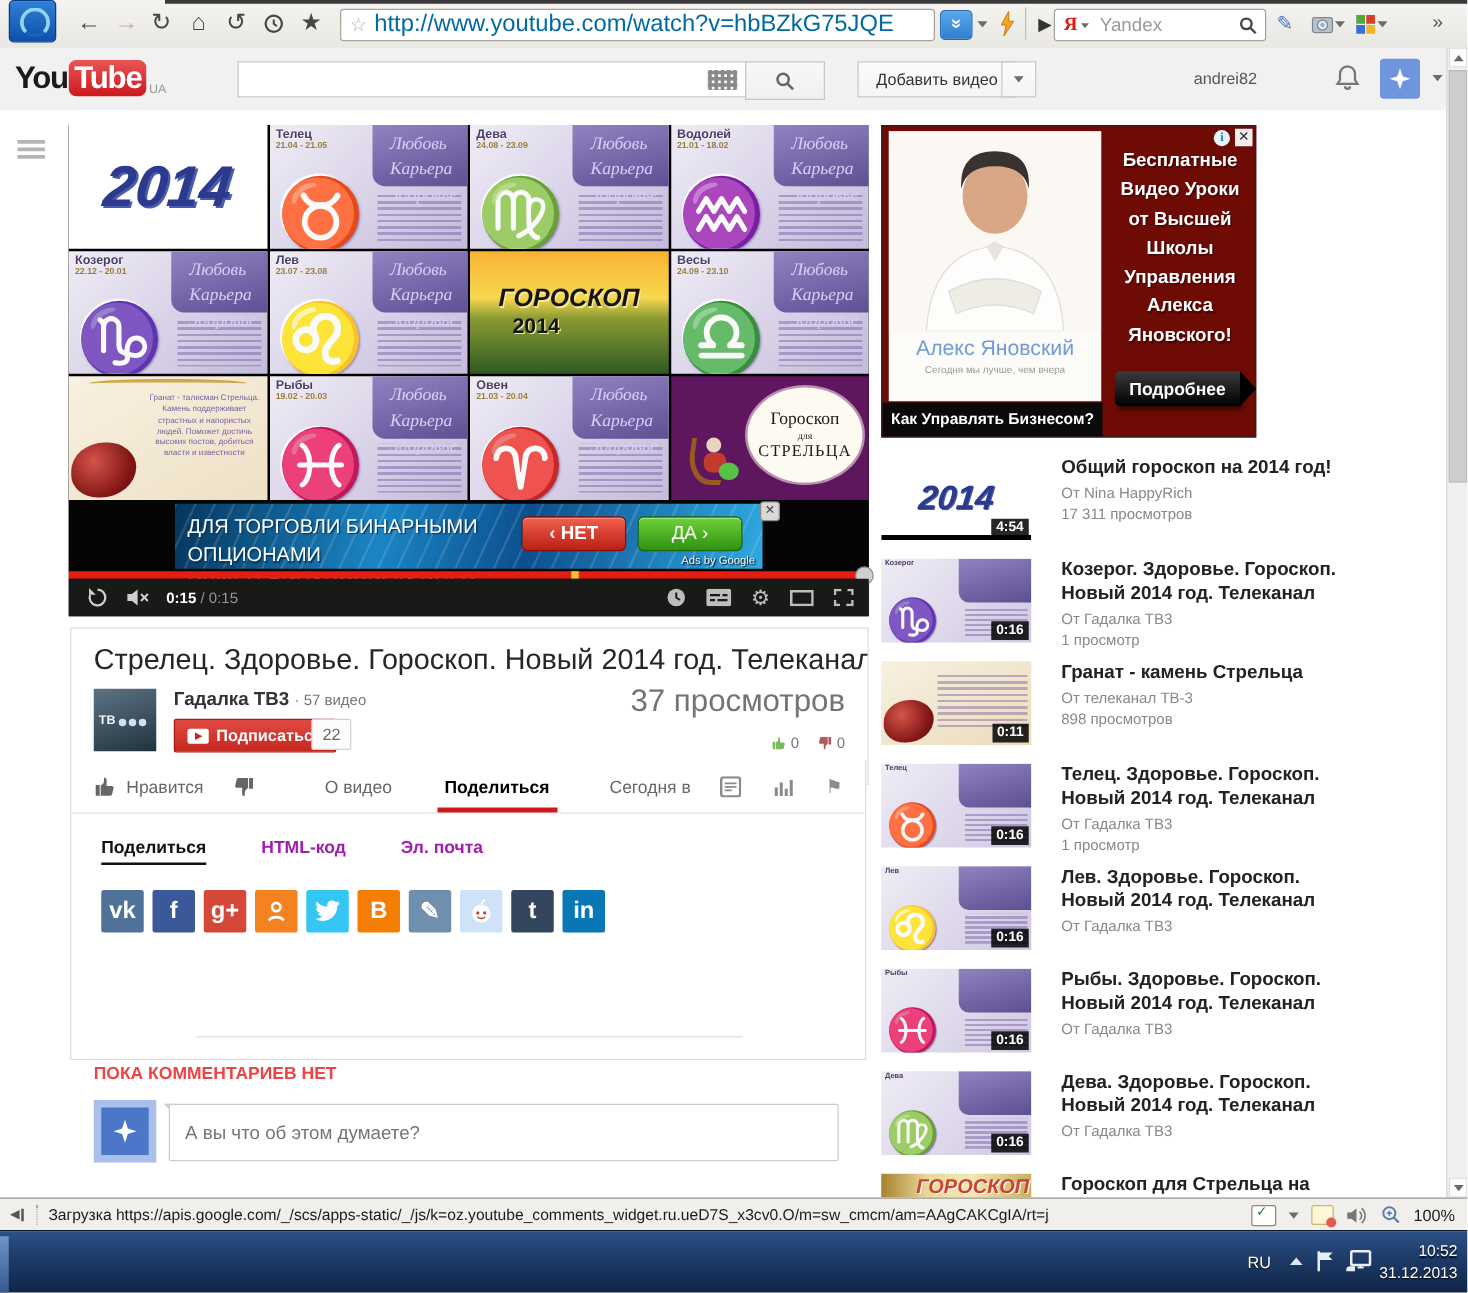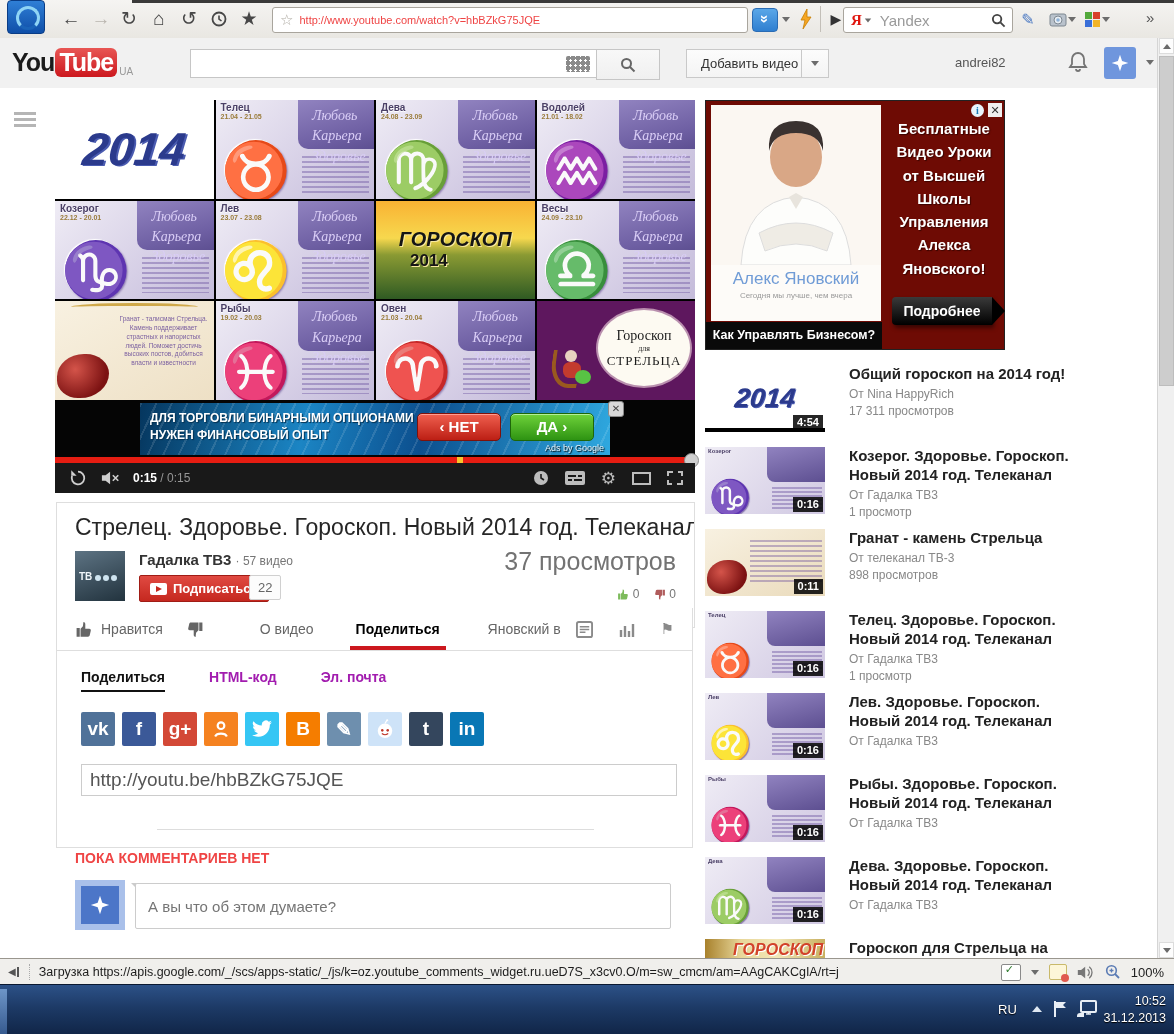--- a/index.html
+++ b/index.html
@@ -14,21 +14,21 @@
   .appbtn{position:absolute;left:7px;top:0;width:36px;height:32px;border-radius:4px;
           background:linear-gradient(#2f7fd6,#0f4fa8);border:1px solid #0a3c85;}
   .appbtn .ring{position:absolute;left:8px;top:5px;width:18px;height:18px;border-radius:50%;
           border:3px solid #8fd4f5;border-bottom-color:#1a63b8;}
   .navbtn{position:absolute;top:6px;width:26px;height:26px;text-align:center;line-height:26px;
           font-size:19px;color:#474747;}
   .navbtn.dis{color:#b9b5ae;}
   .urlbar{position:absolute;left:272px;top:7px;width:474px;height:24px;background:#fff;
           border:1px solid #a9a59d;border-radius:3px;display:flex;align-items:center;}
   .urlstar{color:#b0aca4;font-size:15px;margin:0 6px 0 7px;}
-  .urltext{font-size:11px;color:#ef4444;white-space:nowrap;overflow:hidden;}
+  .urltext{font-size:19px;color:#0369a1;white-space:nowrap;overflow:hidden;}
   .dlbtn{position:absolute;left:752px;top:8px;width:24px;height:22px;border-radius:4px;
          background:linear-gradient(#5aa7e8,#2f7fd0);border:1px solid #2a6cb4;color:#fff;
          text-align:center;line-height:20px;font-weight:bold;}
   .dlbtn span{display:inline-block;transform:rotate(90deg);font-size:15px;}
   .caret{width:0;height:0;border-left:4px solid transparent;border-right:4px solid transparent;
          border-top:5px solid #6c6c6c;display:inline-block;}
   .chromecaret{position:absolute;top:17px;}
   .toolicon{position:absolute;top:8px;width:24px;height:22px;display:flex;align-items:center;justify-content:center;}
   .sep{position:absolute;top:6px;width:1px;height:26px;background:#c3bfb8;}
   .ysearch{position:absolute;left:843px;top:7px;width:168px;height:24px;background:#fff;
@@ -104,27 +104,27 @@
   .chair{position:absolute;left:14px;bottom:12px;width:24px;height:34px;border-left:4px solid #9a5a1f;
          border-bottom:4px solid #9a5a1f;border-radius:0 0 0 70%;transform:skewX(-8deg);}
   .granny-h{position:absolute;left:28px;bottom:38px;width:12px;height:12px;border-radius:50%;background:#e8d2c0;}
   .granny-b{position:absolute;left:26px;bottom:22px;width:18px;height:16px;border-radius:40%;background:#c33b2e;}
   .granny-k{position:absolute;left:38px;bottom:16px;width:16px;height:14px;border-radius:50%;background:#58c244;}
 
   .pblack{position:absolute;left:0;top:300px;width:640px;height:57px;background:#050505;}
   .banner{position:absolute;left:85px;top:303px;width:470px;height:52px;overflow:visible;
           background:linear-gradient(100deg,#05365e,#1b85c4 35%,#0c4f8e 60%,#2fa9e0);}
   .banner .streaks{position:absolute;inset:0;background:repeating-linear-gradient(115deg,rgba(255,255,255,.12) 0 2px,rgba(0,0,0,0) 2px 14px);}
-  .bn-text{position:absolute;left:10px;top:7px;width:265px;color:#fff;font-weight:bold;font-size:12px;
+  .bn-text{position:absolute;left:10px;top:7px;width:265px;color:#fff;font-weight:normal;font-size:16px;
            line-height:1.45;text-shadow:1px 1px 1px #04304f;}
   .bn-no{position:absolute;left:277px;top:10px;width:82px;height:26px;border-radius:5px;color:#fff;
          font-weight:bold;font-size:15px;text-align:center;line-height:26px;
          background:linear-gradient(#f0604f,#bc1f14);border:1px solid #7e120b;box-shadow:inset 0 1px 0 #ff9d90;}
   .bn-yes{position:absolute;left:370px;top:10px;width:82px;height:26px;border-radius:5px;color:#fff;
-         font-weight:bold;font-size:15px;text-align:center;line-height:26px;
+         font-weight:normal;font-size:15px;text-align:center;line-height:26px;
          background:linear-gradient(#6fd23a,#2e9312);border:1px solid #1d6609;box-shadow:inset 0 1px 0 #b2f09a;}
   .bn-credit{position:absolute;right:6px;bottom:2px;color:#e8f4fb;font-size:9px;text-shadow:1px 1px 1px #000;}
   .bn-close{position:absolute;right:-14px;top:-2px;width:14px;height:14px;background:#d8d8d8;border:1px solid #8a8a8a;
          border-radius:3px;font-size:10px;line-height:13px;text-align:center;color:#444;}
   .progress{position:absolute;left:0;top:357px;width:640px;height:6px;background:#e61d12;}
   .admark{position:absolute;left:402px;top:0;width:6px;height:6px;background:#f7c52d;}
   .scrub{position:absolute;right:-4px;top:-4px;width:13px;height:13px;border-radius:50%;background:#cfcfcf;border:1px solid #8c8c8c;}
   .controls{position:absolute;left:0;top:363px;width:640px;height:30px;background:#191919;display:flex;align-items:center;}
   .ctime{font-size:12px;color:#969696;margin-left:12px;}
   .ctime b{color:#fff;font-weight:bold;}
@@ -608,21 +608,21 @@
         </svg>
       <span class="actlabel">Нравится</span>
     </div>
     <div class="act" style="margin-left:22px">
       <svg width="19" height="19" viewBox="0 0 24 24" style="transform:rotate(180deg)">
           <path d="M2 10h4v11H2zM7 21h9.5c1 0 1.9-.7 2.1-1.7l1.4-6A2 2 0 0 0 18 11h-5V5c0-1.3-1-2.4-2.4-2.4L10 8 7 11z" fill="#666"></path>
         </svg>
     </div>
     <span class="actlabel tab-about">О видео</span>
     <span class="actlabel tab-share"><span>Поделиться</span><span class="redbar"></span></span>
-    <span class="actlabel tab-add">Яновский в</span>
+    <span class="actlabel tab-add">Сегодня в</span>
     <div class="actic">
       <svg width="17" height="17" viewBox="0 0 18 18">
           <rect x="1" y="1" width="16" height="16" rx="2" fill="none" stroke="#8a8a8a" stroke-width="2"></rect>
           <path d="M4 6h10M4 9h10M4 12h6" stroke="#8a8a8a" stroke-width="1.6"></path>
         </svg>
       <svg width="16" height="15" viewBox="0 0 16 15">
           <path d="M2 15V8M6 15V4M10 15V9M14 15V2" stroke="#8a8a8a" stroke-width="2.4"></path>
         </svg>
       <span class="flagg">⚑</span>
     </div>
@@ -657,21 +657,20 @@
             <circle cx="9" cy="12.5" r="1.4" fill="#c0392b"></circle>
             <circle cx="15" cy="12.5" r="1.4" fill="#c0392b"></circle>
             <path d="M8.5 16c2.3 1.8 4.7 1.8 7 0" stroke="#c0392b" stroke-width="1.2" fill="none"></path>
             <path d="M12 5l2-3.5" stroke="#fff" stroke-width="1.4"></path>
             <circle cx="14.4" cy="1.4" r="1.2" fill="#fff"></circle>
           </svg>
         </div>
         <div class="soc" style="background:#34465d">t</div>
         <div class="soc" style="background:#0977b5">in</div>
       </div>
-    <input class="shareurl" readonly="" value="http://youtu.be/hbBZkG75JQE" style="">
   </div>
 
   <div class="cdivider"></div>
   <div class="nocomments">ПОКА КОММЕНТАРИЕВ НЕТ</div>
   <div class="cavatar">
     <div class="inner">
         <svg width="22" height="22" viewBox="0 0 24 24">
           <polygon points="12,2 14.5,9.5 22,12 14.5,14.5 12,22 9.5,14.5 2,12 9.5,9.5" fill="#fff"></polygon>
         </svg>
       </div>

